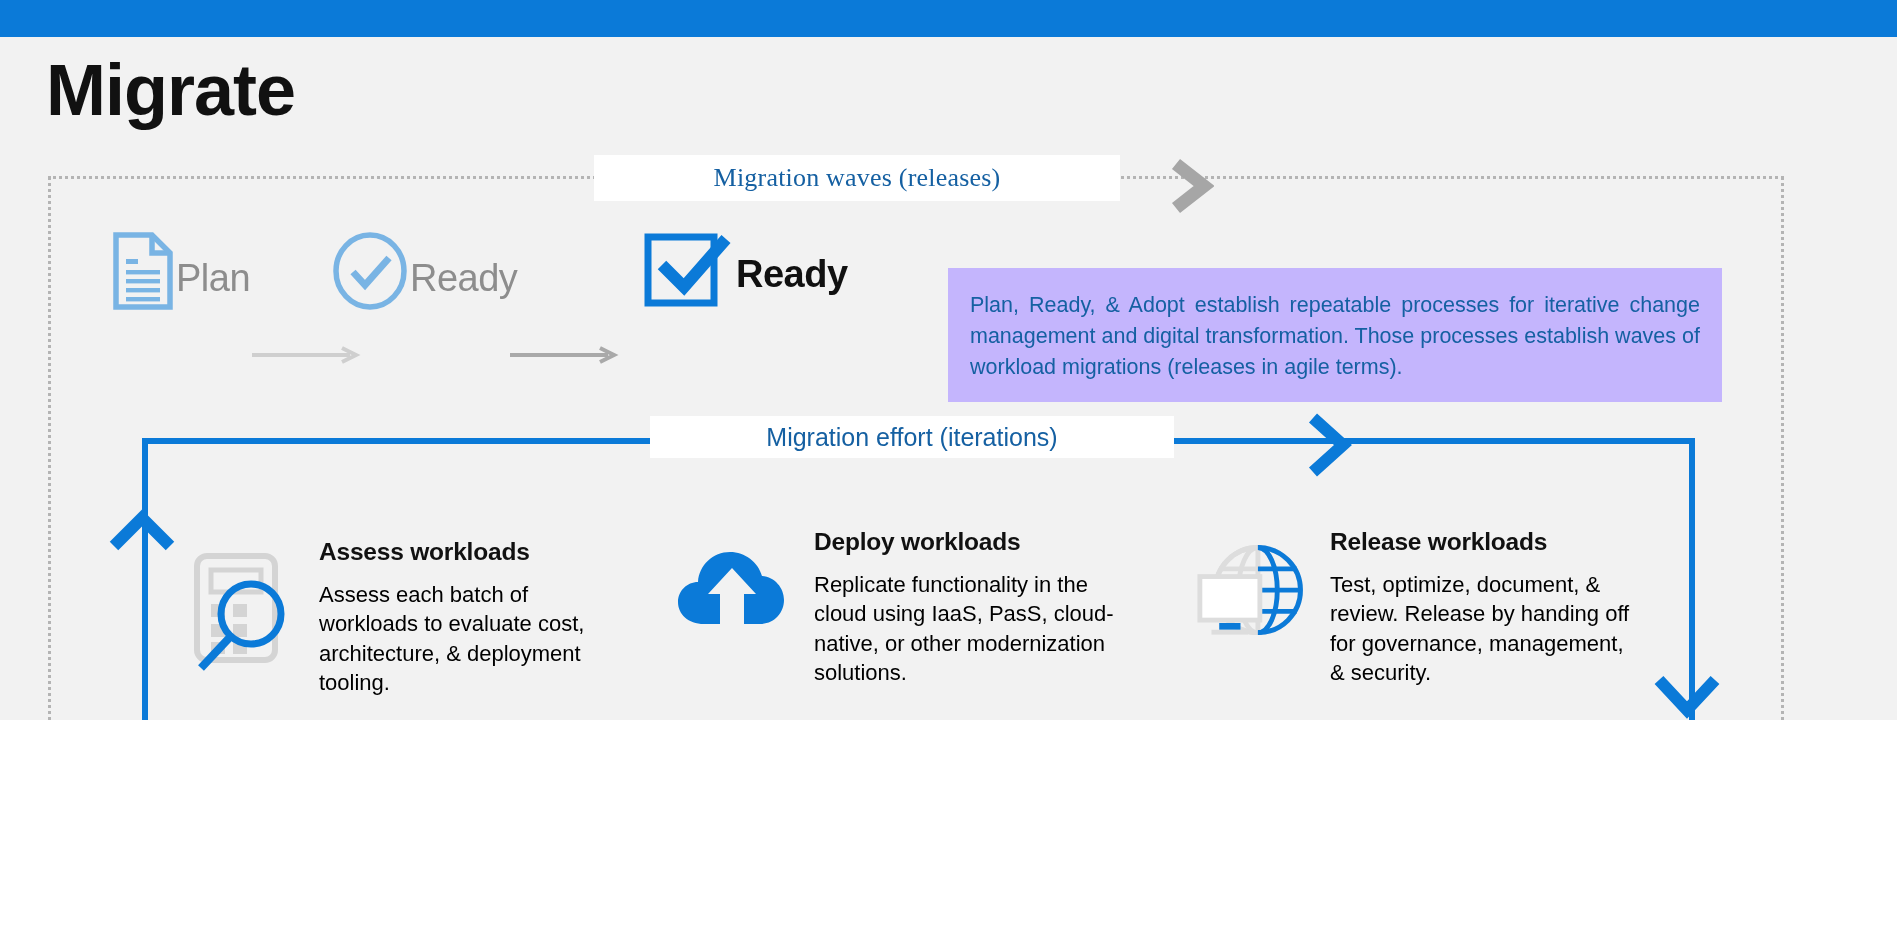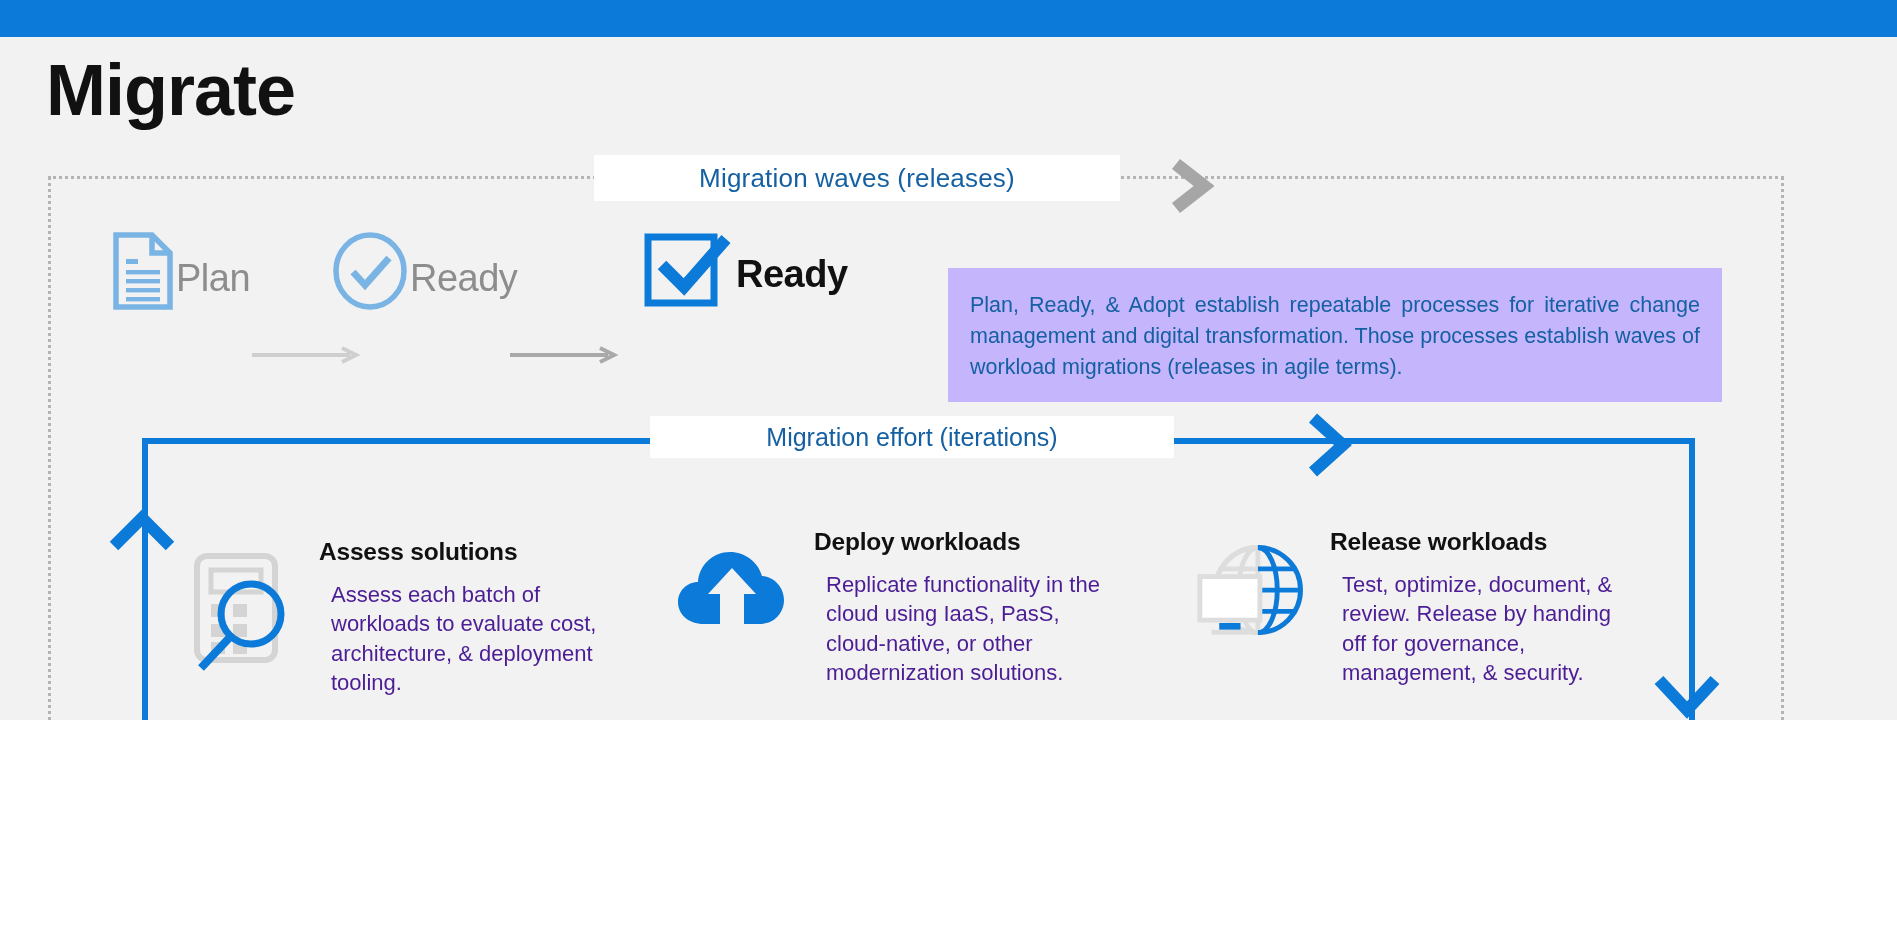--- a/index.html
+++ b/index.html
@@ -53,20 +53,21 @@
     top: 155px;
     width: 526px;
     height: 46px;
     background: #ffffff;
     display: flex;
     align-items: center;
     justify-content: center;
     font-size: 26px;
     color: #1560a2;
     letter-spacing: 0.2px;
+    font-family: Liberation Serif, serif;
   }
   
   .gray-chevron {
     position: absolute;
   }
   
   .stage {
     position: absolute;
     display: flex;
     flex-direction: row;
@@ -145,22 +146,22 @@
   .wl-title {
     font-size: 24.5px;
     font-weight: 700;
     color: #111111;
     margin: 0 0 14px 0;
     letter-spacing: -0.2px;
   }
   .wl-body {
     font-size: 22px;
     line-height: 1.33;
-    color: #4c1d95;
-    margin: 12px;
+    color: #000000;
+    margin: 0;
   }
   
   #logo {
     position: absolute;
     left: 1605px;
     top: 898px;
     display: flex;
     align-items: center;
   }
   #logo-word {
@@ -283,21 +284,21 @@
         <rect x="44" y="56" width="14" height="13" fill="#d4d4d4"></rect>
         <rect x="22" y="76" width="14" height="13" fill="#d4d4d4"></rect>
         <rect x="44" y="76" width="14" height="13" fill="#d4d4d4"></rect>
         <rect x="22" y="94" width="14" height="12" fill="#d4d4d4"></rect>
         <rect x="44" y="94" width="14" height="12" fill="#d4d4d4"></rect>
         <circle cx="62" cy="66" r="30" fill="none" stroke="#0b7ad8" stroke-width="7"></circle>
         <line x1="42" y1="88" x2="12" y2="120" stroke="#0b7ad8" stroke-width="8" stroke-linecap="butt"></line>
       </svg>
     </div>
     <div class="wl-text" style="width:310px;">
-      <p class="wl-title">Assess solutions</p>
+      <p class="wl-title">Assess workloads</p>
       <p class="wl-body">Assess each batch of workloads to evaluate cost, architecture, &amp; deployment tooling.</p>
     </div>
   </div>
 
   <div class="wl-card" style="left:672px; top:528px; width:450px;gap:8px;">
     <div class="wl-icon">
       <svg width="116" height="100" viewBox="0 0 116 100">
         <path d="M30,86 C14,86 4,76 4,64 C4,53 13,44 24,44 C25,27 39,14 56,14 C71,14 84,24 88,38 C101,39 110,50 110,62 C110,75 100,86 86,86 Z" fill="#0b7ad8"></path>
         <path d="M58,30 L82,56 H70 V90 H46 V56 H34 Z" fill="#f2f2f2"></path>
       </svg>

